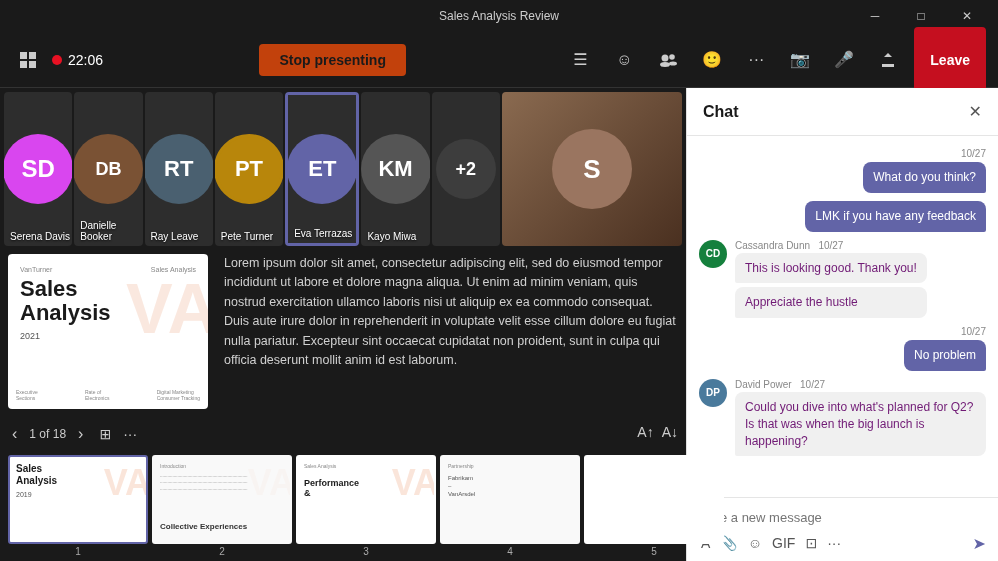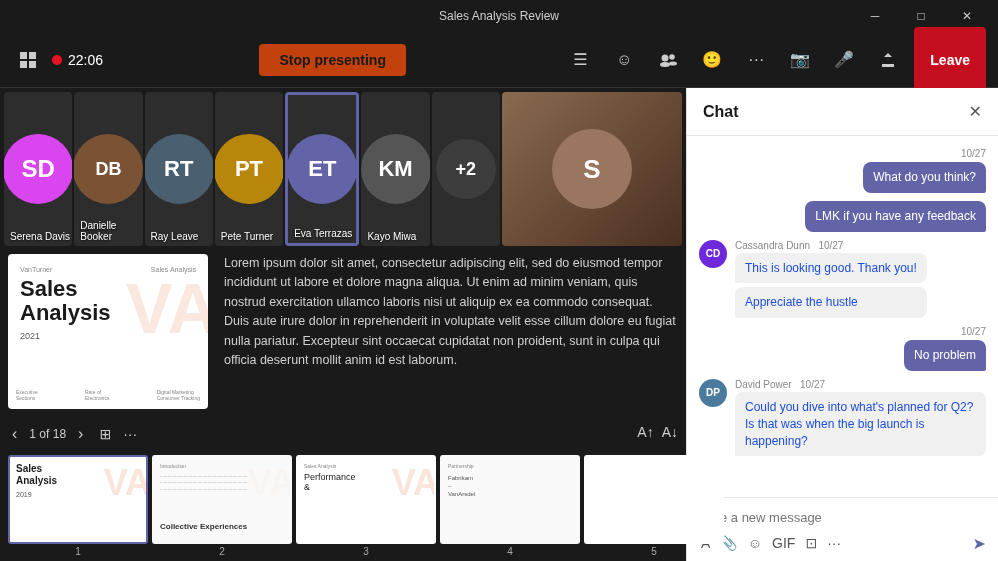--- a/index.html
+++ b/index.html
@@ -361,24 +361,24 @@
       margin-top: 4px;
     }
     .thumb-body-text {
       font-size: 4.5px;
       color: #666;
       margin-top: 4px;
       line-height: 1.4;
     }
     .thumb-perf {
       font-size: 9px;
-      font-weight: 400;
+      font-weight: 700;
       color: #1a1a1a;
       line-height: 1.1;
-      margin-top: 4px;
+      margin-top: 10px;
     }
 
     
     .chat-panel {
       width: 312px;
       background: #fff;
       display: flex;
       flex-direction: column;
       border-left: 1px solid #e0e0e0;
     }
@@ -431,21 +431,21 @@
     .msg-bubble {
       background: #6264a7;
       color: #fff;
       border-radius: 8px 8px 2px 8px;
       padding: 7px 10px;
       font-size: 12px;
       line-height: 1.4;
     }
     .msg-bubble-white {
       background: #f0f0f0;
-      color: #1d4ed8;
+      color: #701a75;
       border-radius: 8px 8px 8px 2px;
       padding: 7px 10px;
       font-size: 12px;
       line-height: 1.4;
     }
     .sender-info {
       display: flex;
       flex-direction: column;
     }
     .sender-name {
@@ -739,21 +739,21 @@
       <div class="message-bubble-right">
         <span class="msg-timestamp">10/27</span>
         <div class="msg-bubble">What do you think?</div>
       </div>
 
       <div class="message-bubble-right">
         <div class="msg-bubble">LMK if you have any feedback</div>
       </div>
 
       <div class="message-bubble-left">
-        <div class="sender-avatar" style="background:#6d28d9;">CD</div>
+        <div class="sender-avatar" style="background:#15803d;">CD</div>
         <div class="sender-info">
           <span class="sender-name left-msg-meta">Cassandra Dunn &nbsp; 10/27</span>
           <div class="msg-bubble-white">This is looking good. Thank you!</div>
           <div class="msg-bubble-white" style="margin-top:4px;">Appreciate the hustle</div>
         </div>
       </div>
 
       <div class="message-bubble-right">
         <span class="msg-timestamp">10/27</span>
         <div class="msg-bubble">No problem</div>

